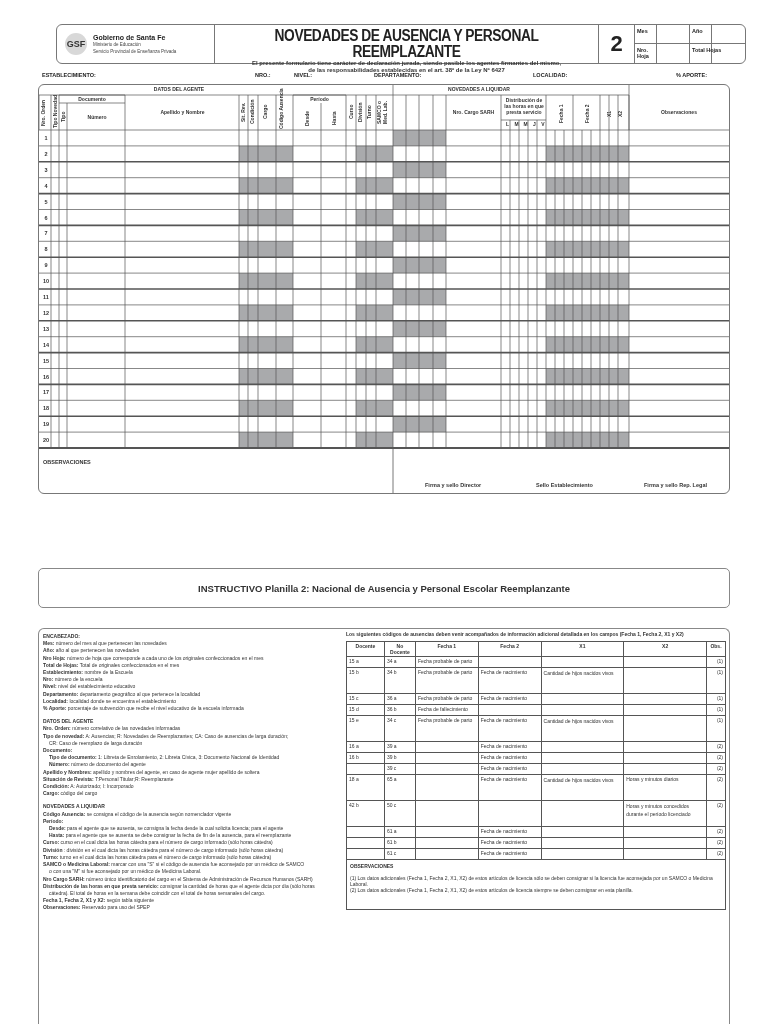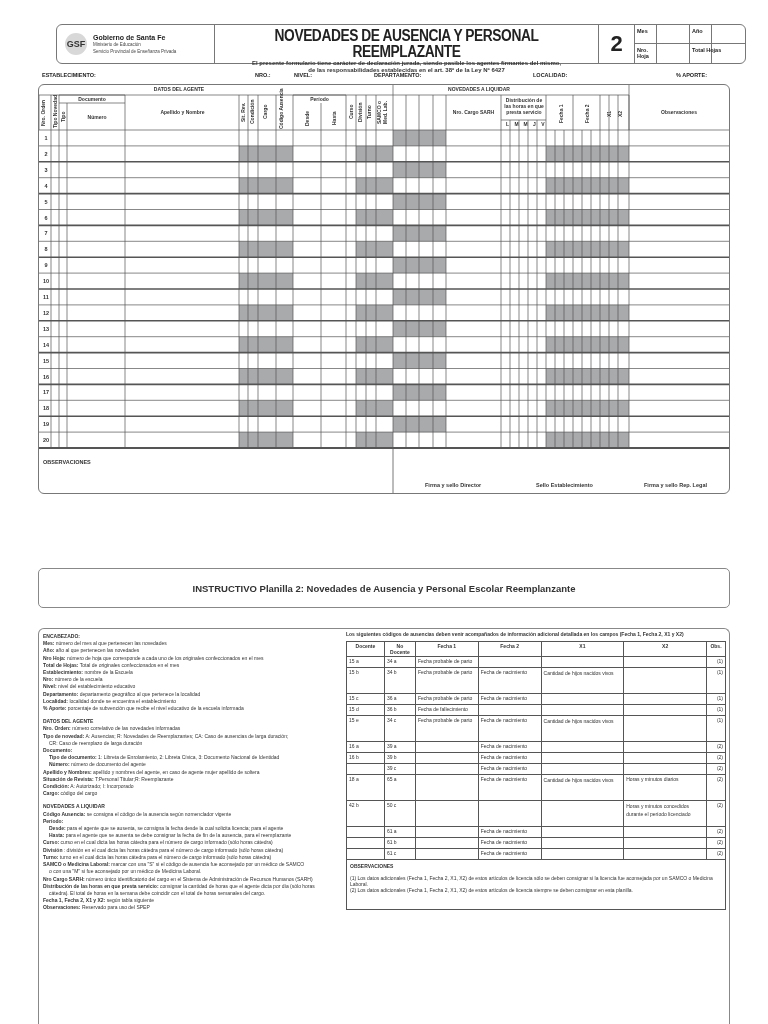--- a/index.html
+++ b/index.html
@@ -283,21 +283,21 @@
       <div class="rownum" style="top: 336.2px;">19</div>
       <div class="rownum" style="top: 352.1px;">20</div>
     </div>
 
   <div class="foot-lbl" style="left:4px;top:374px;">OBSERVACIONES</div>
   <div class="foot-lbl" style="left:386px;top:397px;">Firma y sello Director</div>
   <div class="foot-lbl" style="left:497px;top:397px;">Sello Establecimiento</div>
   <div class="foot-lbl" style="left:605px;top:397px;">Firma y sello Rep. Legal</div>
 </div>
 
-<div class="banner">INSTRUCTIVO Planilla 2: Novedades de Ausencia y Personal Escolar Reemplanzante</div>
+<div class="banner">INSTRUCTIVO Planilla 2: Nacional de Ausencia y Personal Escolar Reemplanzante</div>
 
 <div class="instr">
   <div class="left" id="instr-left">
       <div class="sec">ENCABEZADO:</div>
       <div><b>Mes:</b> número del mes al que pertenecen las novedades</div>
       <div><b>Año:</b> año al que pertenecen las novedades</div>
       <div><b>Nro Hoja:</b> número de hoja  que corresponde a cada uno de los originales confeccionados en el mes</div>
       <div><b>Total de Hojas:</b> Total de originales confeccionados en el mes</div>
       <div><b>Establecimiento:</b> nombre de la Escuela</div>
       <div><b>Nro:</b> número de la escuela</div>

